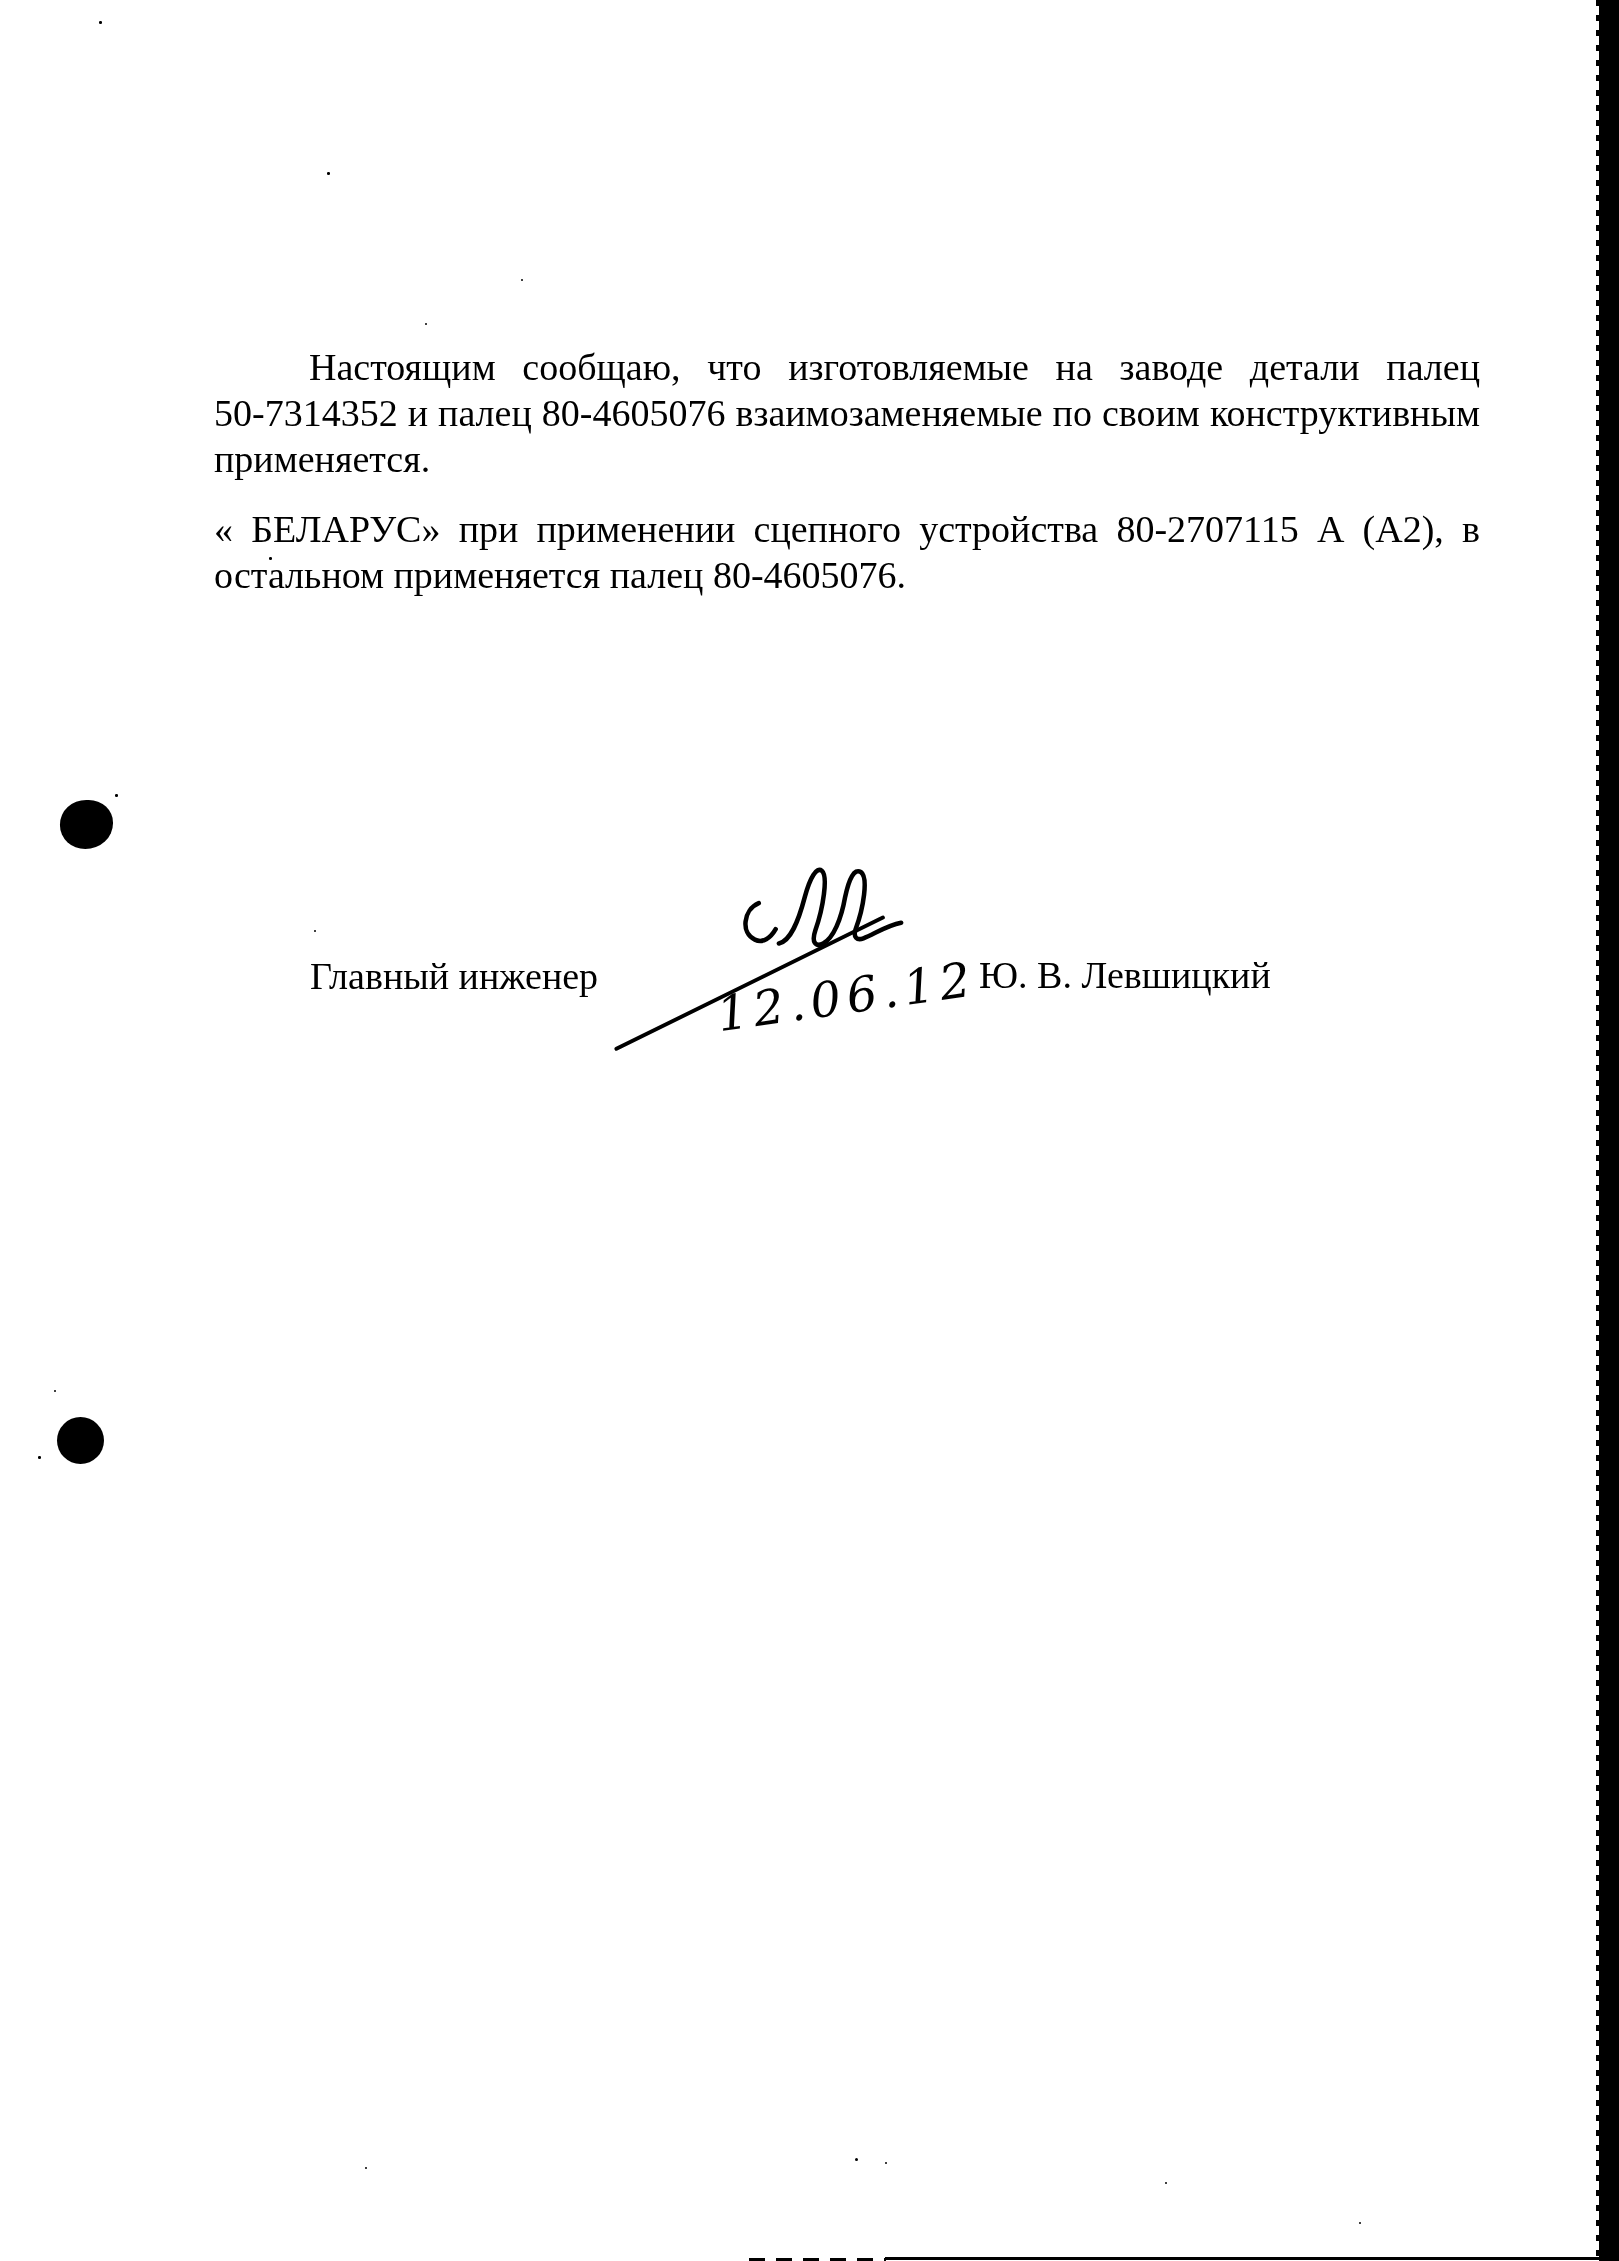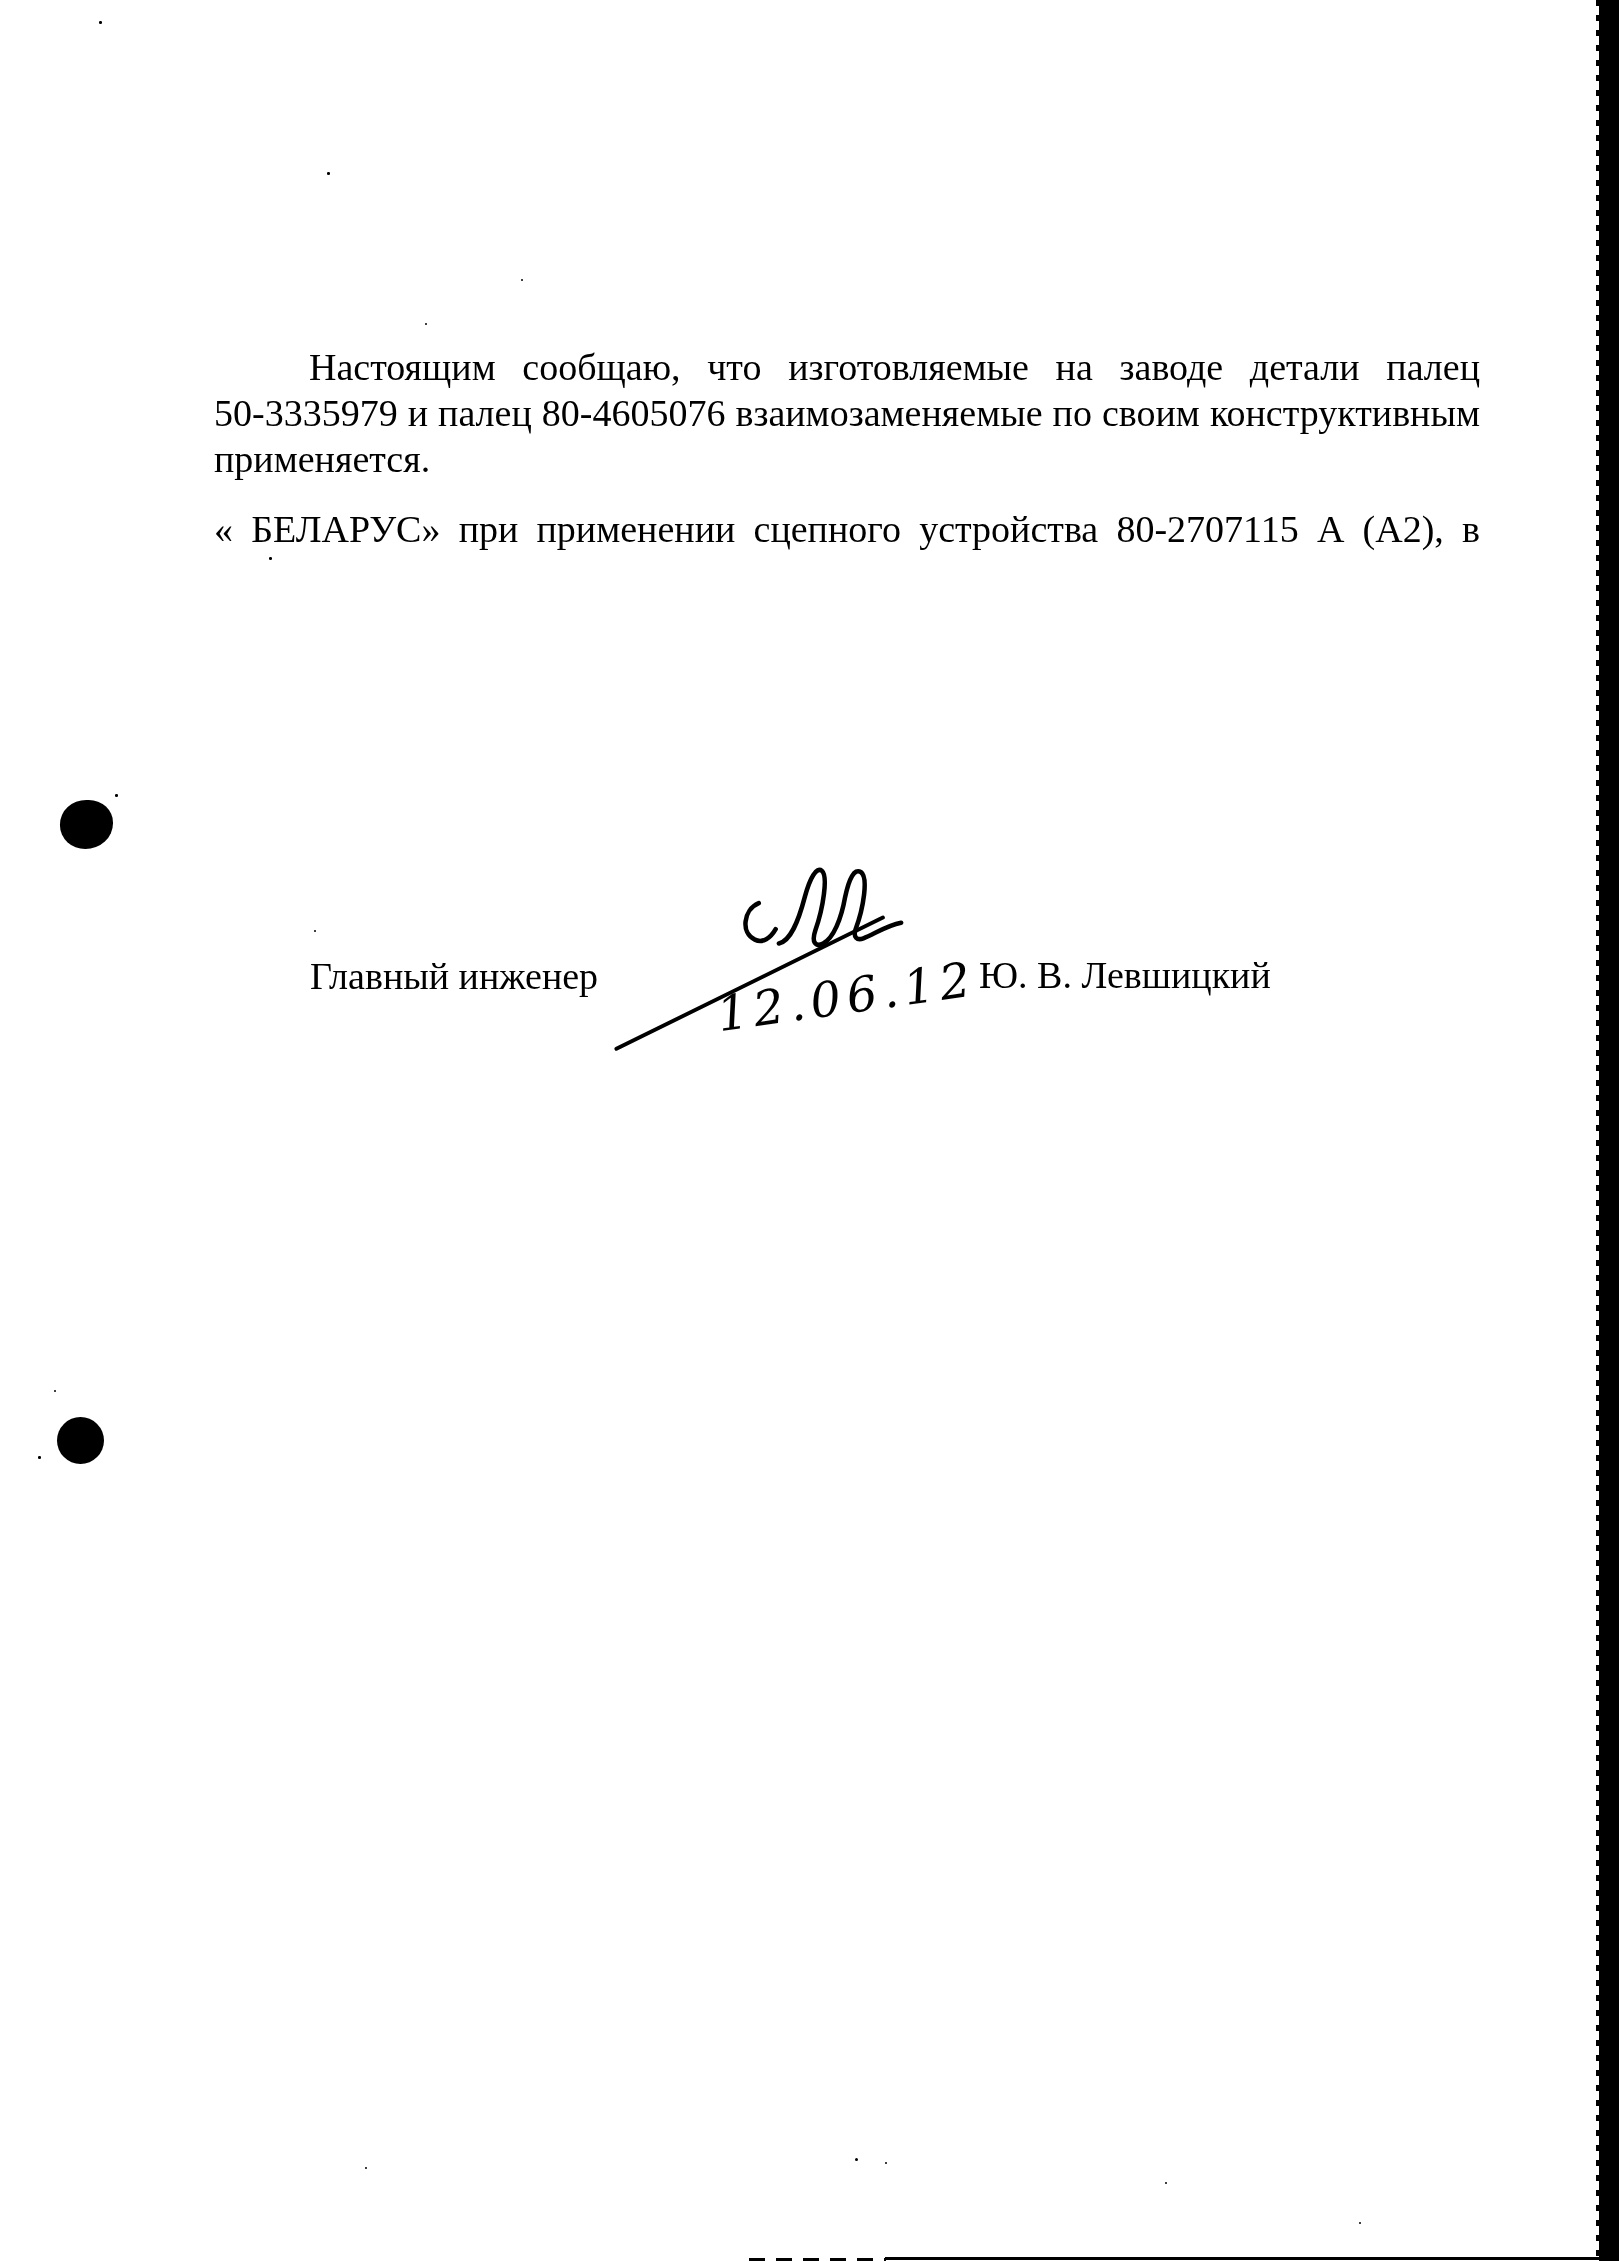--- a/index.html
+++ b/index.html
@@ -49,26 +49,27 @@
   .speck{position:absolute;background:#000;border-radius:50%;}
 </style>
 </head>
 <body>
 
 <div class="page">
 
 
   <div class="para para1">
     <div class="line justify indent">Настоящим сообщаю, что изготовляемые на заводе детали палец</div>
-    <div class="line justify">50-3335979 и палец 80-4605076 взаимозаменяемые по своим конструктивным</div>
+    <div class="line justify">50-7314352 и палец 80-4605076 взаимозаменяемые по своим конструктивным</div>
     <div class="line">применяется.</div>
   </div>
 
   <div class="para para2">
     <div class="line justify">« БЕЛАРУС» при применении сцепного устройства 80-2707115 А (А2), в</div>
+    <div class="line">остальном применяется палец 80-4605076.</div>
   </div>
 
   <div class="signoff-role">Главный инженер</div>
   <div class="signoff-name">Ю. В. Левшицкий</div>
 
   <svg class="signature-svg" width="404" height="234" viewBox="880 1320 620 360">
     <path d="M946 1612 L1356 1410" stroke="#000" stroke-width="6" fill="none" stroke-linecap="round"></path>
     <path d="M1165 1388 c-24 10 -28 46 -6 56 12 6 24 -2 32 -16
              M1196 1450 c18 -4 30 -34 40 -72 8 -30 18 -46 26 -40 10 8 2 58 -10 92 -6 18 0 26 12 20 16 -8 28 -38 34 -72 6 -28 14 -44 24 -38 12 8 4 56 -8 88 -4 12 2 18 12 14 16 -6 36 -20 58 -24" stroke="#000" stroke-width="7" fill="none" stroke-linecap="round" stroke-linejoin="round"></path>
     <text x="1105" y="1585" font-family="DejaVu Serif, Liberation Serif, serif" font-style="italic" font-size="74" letter-spacing="9" fill="#000" transform="rotate(-8 1105 1585)">12.06.12</text>

